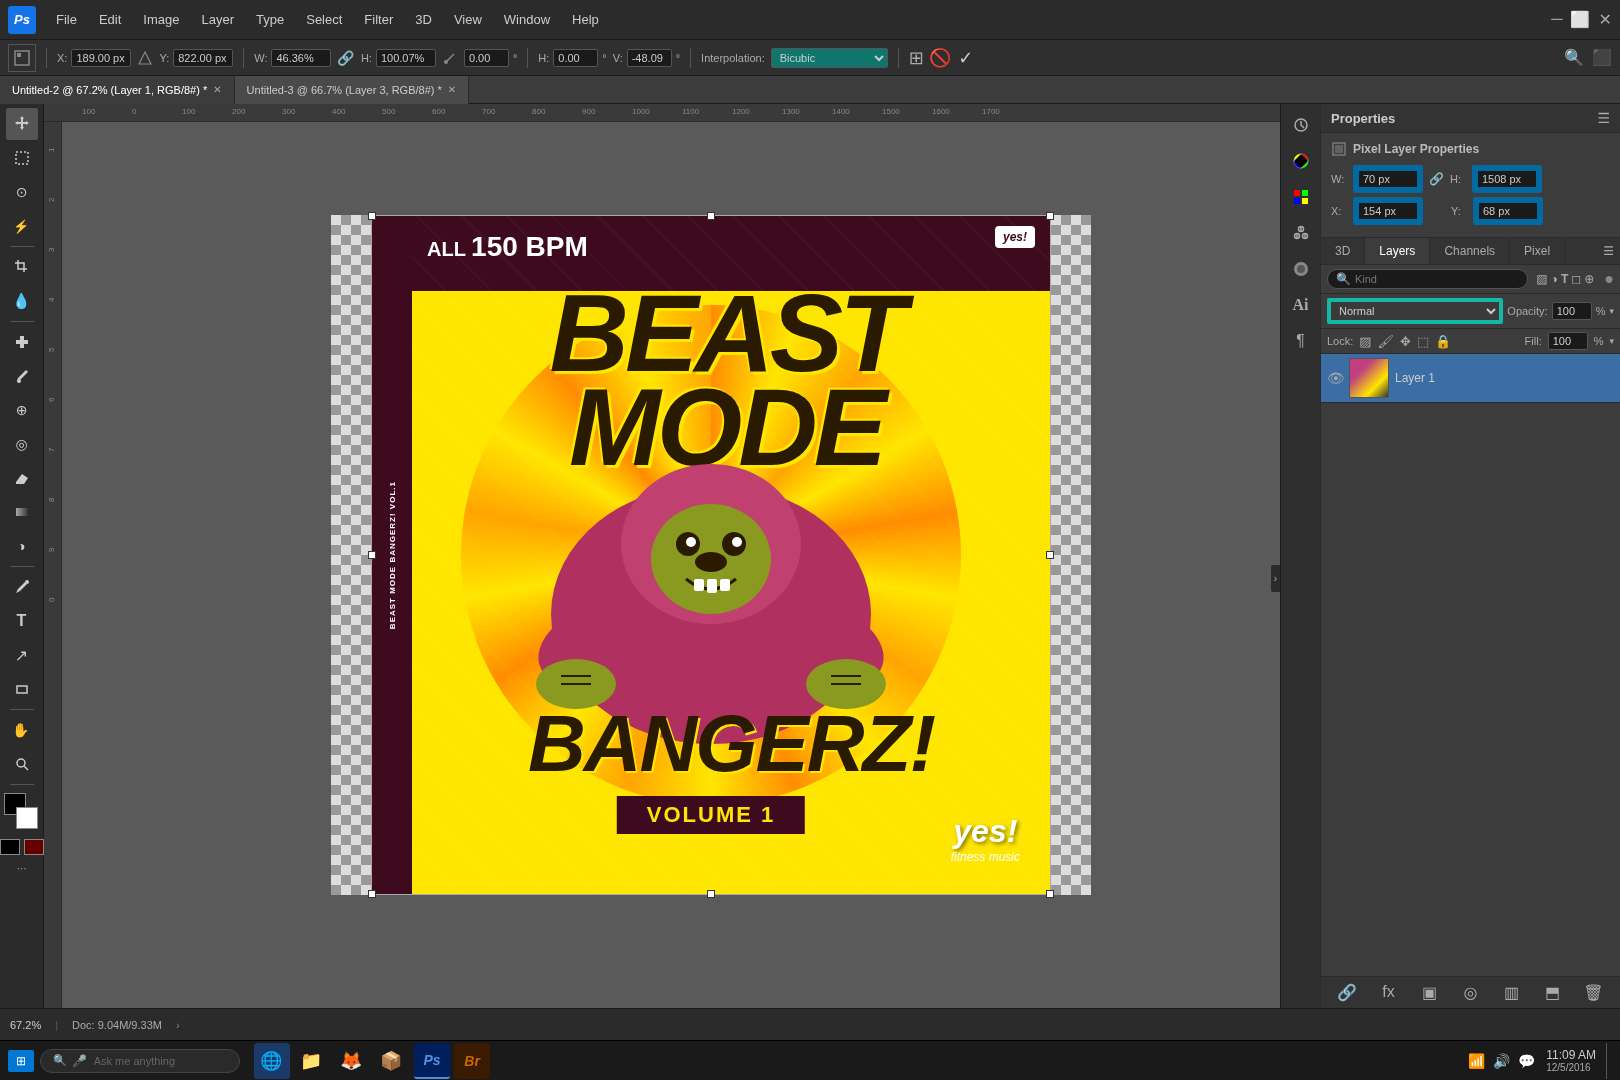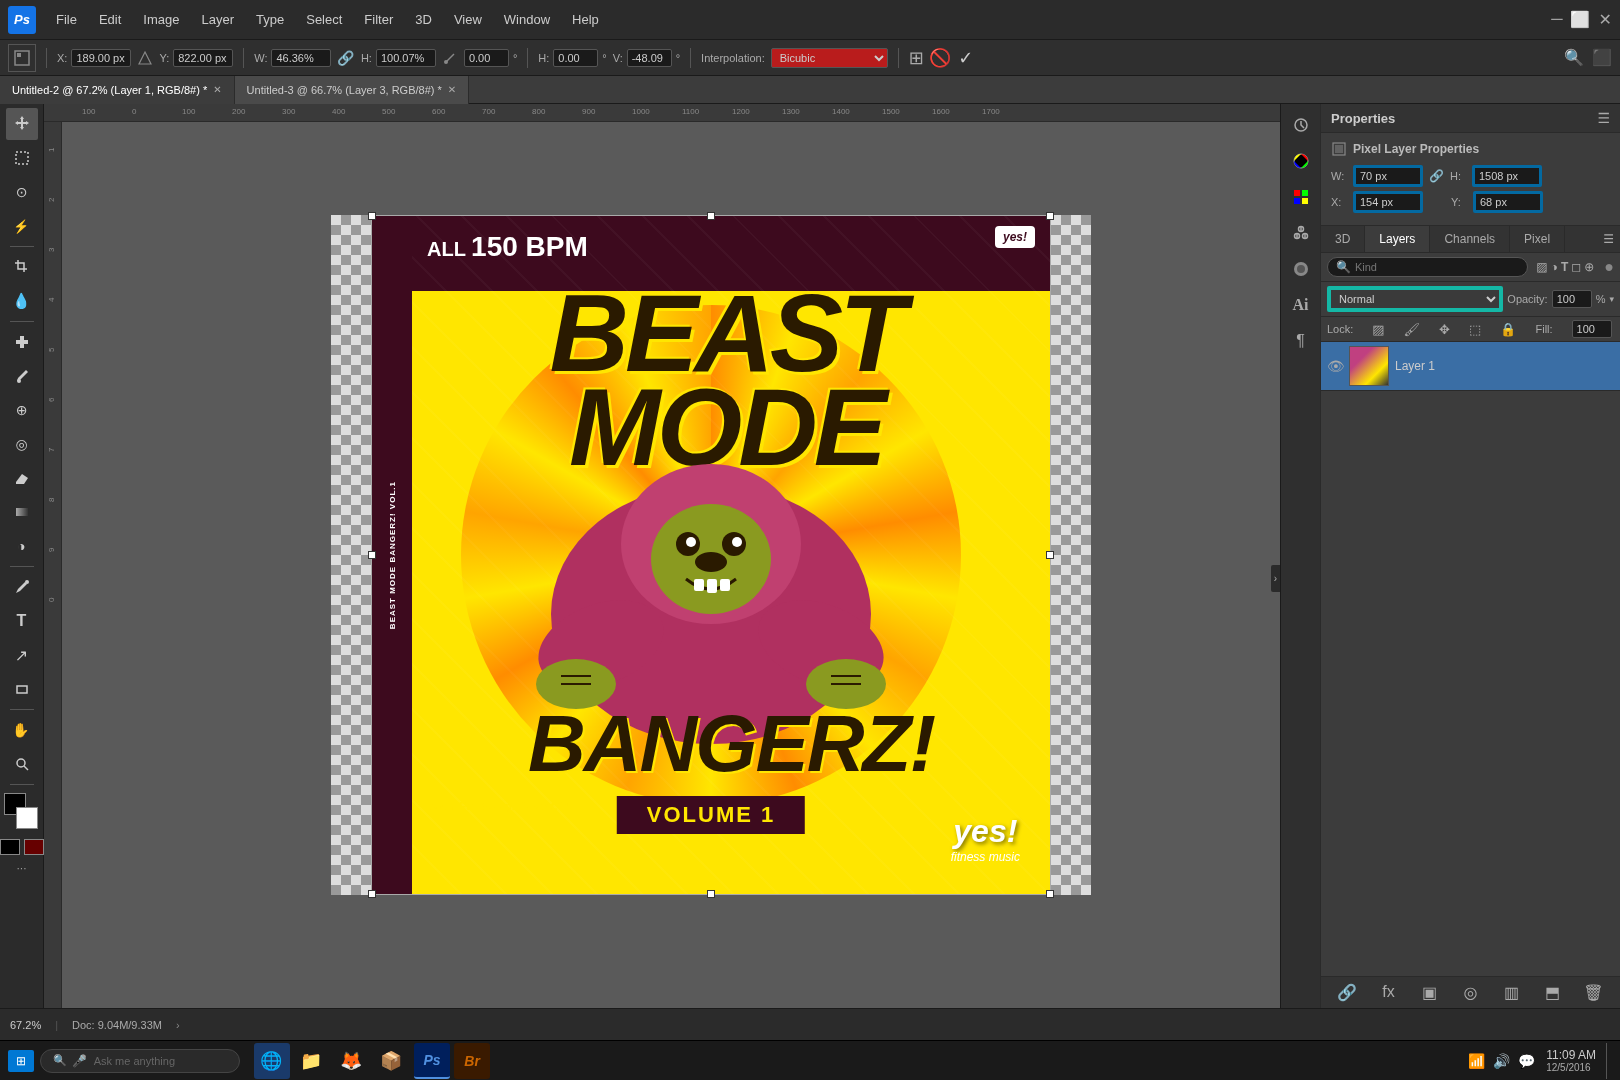--- a/index.html
+++ b/index.html
@@ -37,42 +37,42 @@
     
     #canvas-area { flex: 1; background: #5a5a5a; overflow: hidden; position: relative; }
     #ruler-top { height: 18px; background: #3a3a3a; border-bottom: 1px solid #2a2a2a; position: relative; overflow: hidden; }
     
     #artwork { width: 720px; height: 680px; background: #FFE600; position: relative; overflow: hidden; border: 1px solid #333; }
 
     
     #right-panel { width: 300px; background: #3c3c3c; display: flex; flex-direction: column; border-left: 1px solid #2a2a2a; }
     .prop-row { display: flex; align-items: center; gap: 6px; margin-bottom: 4px; }
     .prop-label { color: #aaa; font-size: 11px; width: 16px; }
-    .prop-input { background: #1a1a1a; border: 3px solid #0369a1; color: #ccc; padding: 2px 4px; width: 70px; font-size: 11px; border-radius: 2px; }
+    .prop-input { background: #1a1a1a; border: 6px solid #0369a1; color: #ccc; padding: 2px 4px; width: 70px; font-size: 11px; border-radius: 2px; }
     .prop-link-icon { color: #aaa; font-size: 12px; cursor: pointer; }
 
     
     #layers-panel { flex: 1; display: flex; flex-direction: column; overflow: hidden; }
     #layers-tabs { display: flex; border-bottom: 1px solid #2a2a2a; background: #333; }
     .layers-tab { padding: 6px 14px; font-size: 12px; cursor: pointer; color: #aaa; border-right: 1px solid #2a2a2a; }
     .layers-tab.active { background: #3c3c3c; color: #fff; }
     
     #layers-toolbar { display: flex; align-items: center; padding: 4px 6px; gap: 4px; border-bottom: 1px solid #2a2a2a; }
     .layers-search { flex: 1; background: #1a1a1a; border: 1px solid #555; border-radius: 10px; padding: 2px 8px; color: #ccc; font-size: 11px; display: flex; align-items: center; gap: 4px; }
     .layers-search input { background: transparent; border: none; color: #ccc; font-size: 11px; outline: none; flex: 1; }
     .filter-icon-row { display: flex; gap: 3px; padding: 0 4px; }
     .filter-icon { color: #aaa; font-size: 12px; cursor: pointer; }
 
     #blend-row { display: flex; align-items: center; padding: 4px 6px; gap: 4px; border-bottom: 1px solid #2a2a2a; }
     .blend-select { background: #3a3a3a; border: 4px solid #14b8a6; color: #ccc; padding: 2px 4px; font-size: 11px; flex: 1; border-radius: 2px; }
     .opacity-label { color: #aaa; font-size: 11px; }
     .opacity-input { background: #1a1a1a; border: 1px solid #555; color: #ccc; padding: 2px 4px; width: 40px; font-size: 11px; border-radius: 2px; }
     .opacity-pct { color: #aaa; font-size: 11px; }
 
-    #lock-row { display: flex; align-items: center; padding: 3px 6px; gap: 19px; border-bottom: 1px solid #2a2a2a; }
+    #lock-row { display: flex; align-items: center; padding: 3px 6px; gap: 6px; border-bottom: 1px solid #2a2a2a; }
     .lock-label { color: #aaa; font-size: 11px; }
     .lock-icon { color: #aaa; font-size: 13px; cursor: pointer; }
     .fill-label { color: #aaa; font-size: 11px; margin-left: auto; }
     .fill-input { background: #1a1a1a; border: 1px solid #555; color: #ccc; padding: 2px 4px; width: 40px; font-size: 11px; border-radius: 2px; }
     .fill-pct { color: #aaa; font-size: 11px; }
 
     #layers-list { flex: 1; overflow-y: auto; }
     .layer-item { display: flex; align-items: center; padding: 4px 6px; gap: 6px; cursor: pointer; border-bottom: 1px solid #2a2a2a; }
     .layer-item.selected { background: #3a6ea5; }
     .layer-eye { color: #aaa; font-size: 14px; cursor: pointer; width: 16px; text-align: center; }
@@ -115,21 +115,21 @@
     .taskbar-time { }
     .time-main { font-size: 12px; color: #ccc; }
     .time-date { font-size: 10px; color: #aaa; }
     .taskbar-icons { display: flex; gap: 8px; }
     .taskbar-icon-sm { font-size: 14px; color: #ccc; cursor: pointer; }
 
     
     .dropdown-arrow { font-size: 9px; color: #aaa; }
 
     
-    .interp-select { background: #b91c1c; border: 1px solid #555; color: #ccc; padding: 2px 4px; font-size: 11px; border-radius: 2px; }
+    .interp-select { background: #0f766e; border: 1px solid #555; color: #ccc; padding: 2px 4px; font-size: 11px; border-radius: 2px; }
   </style>
 </head>
 <body>
 
 <div id="menu-bar">
   <div class="ps-logo">Ps</div>
   <div class="menu-item">File</div>
   <div class="menu-item">Edit</div>
   <div class="menu-item">Image</div>
   <div class="menu-item">Layer</div>

